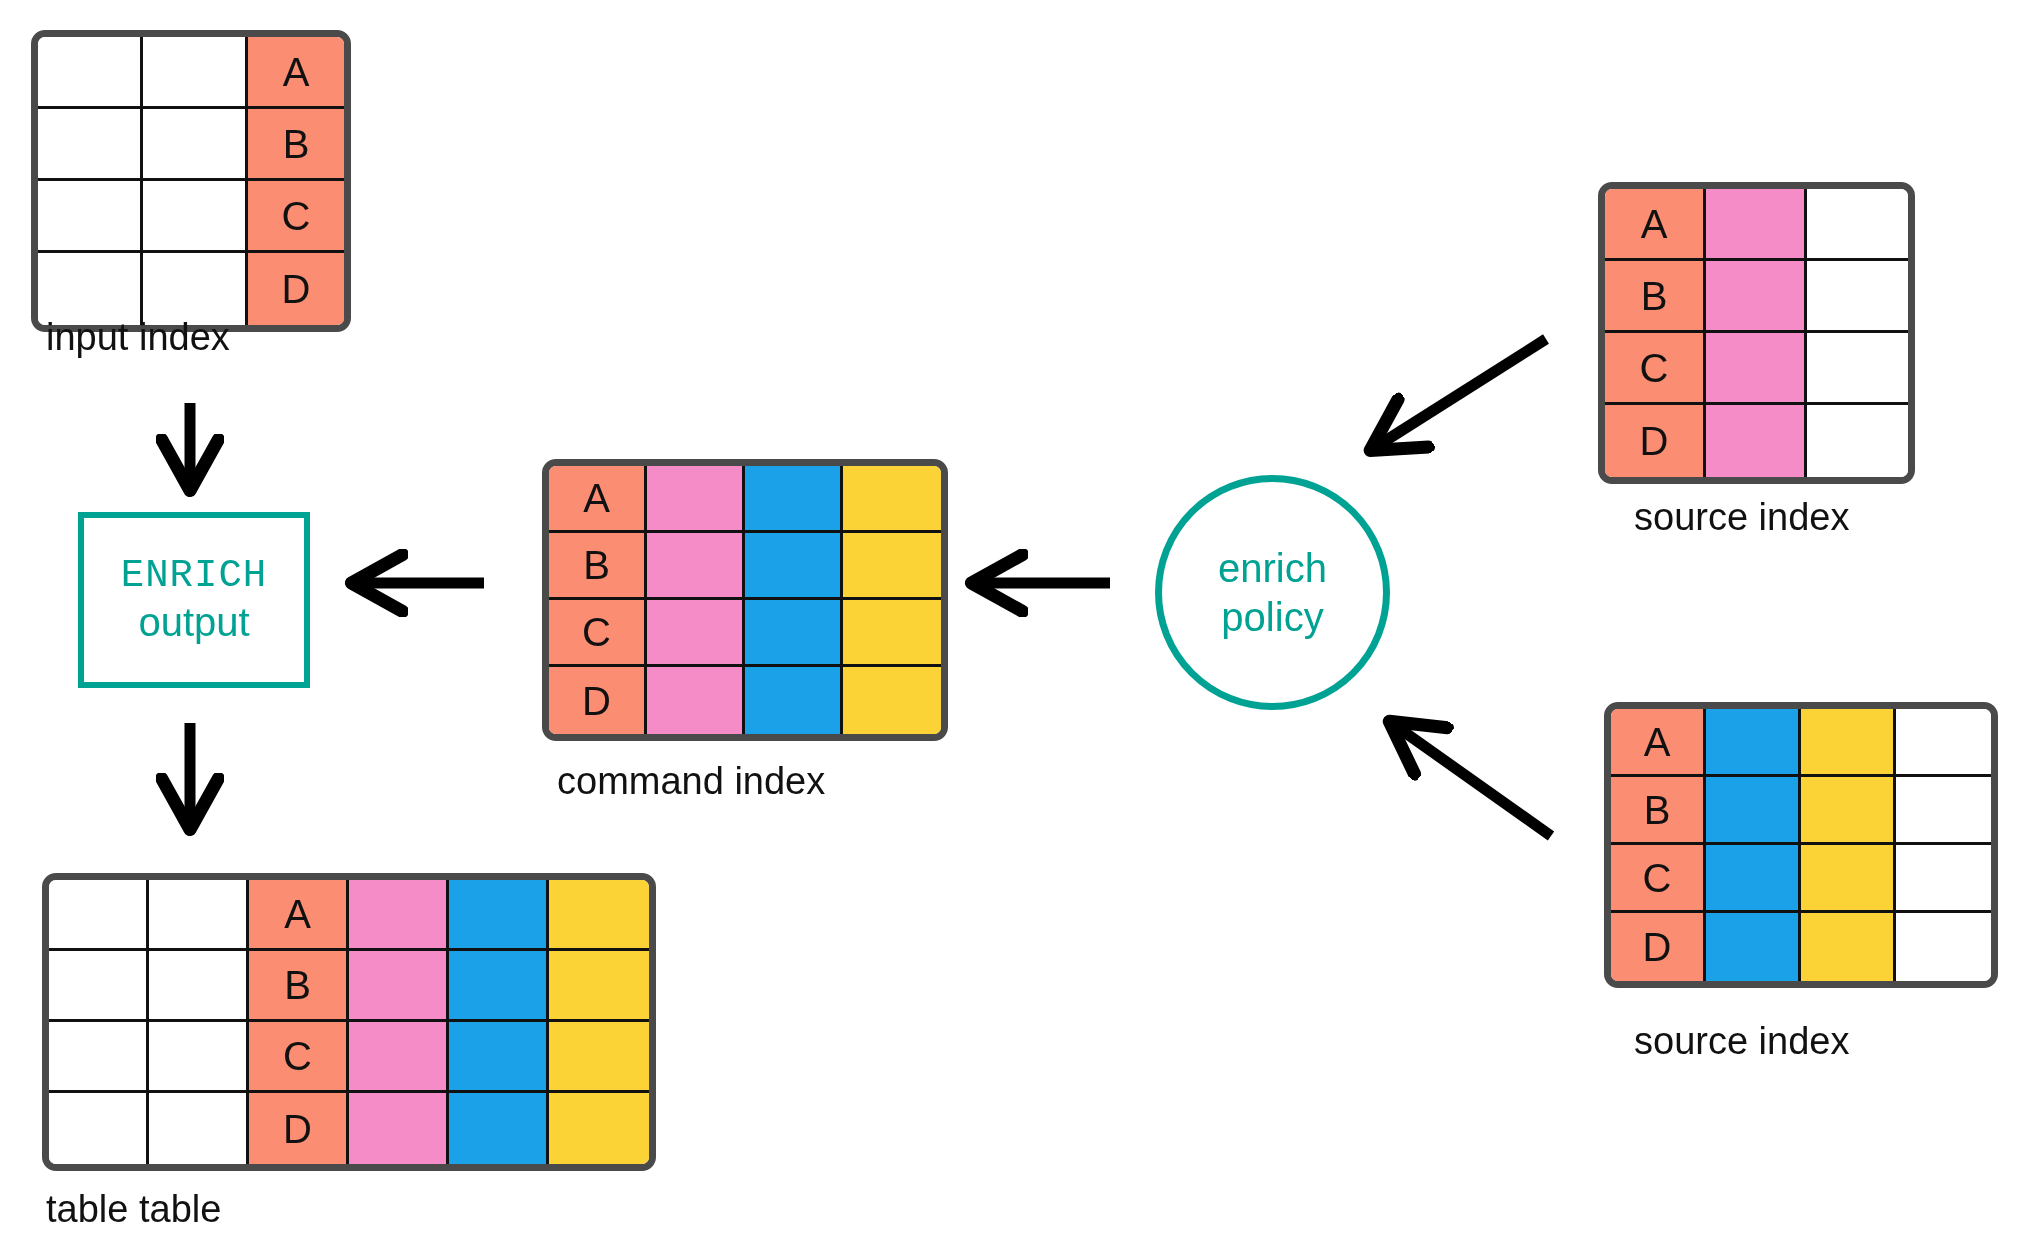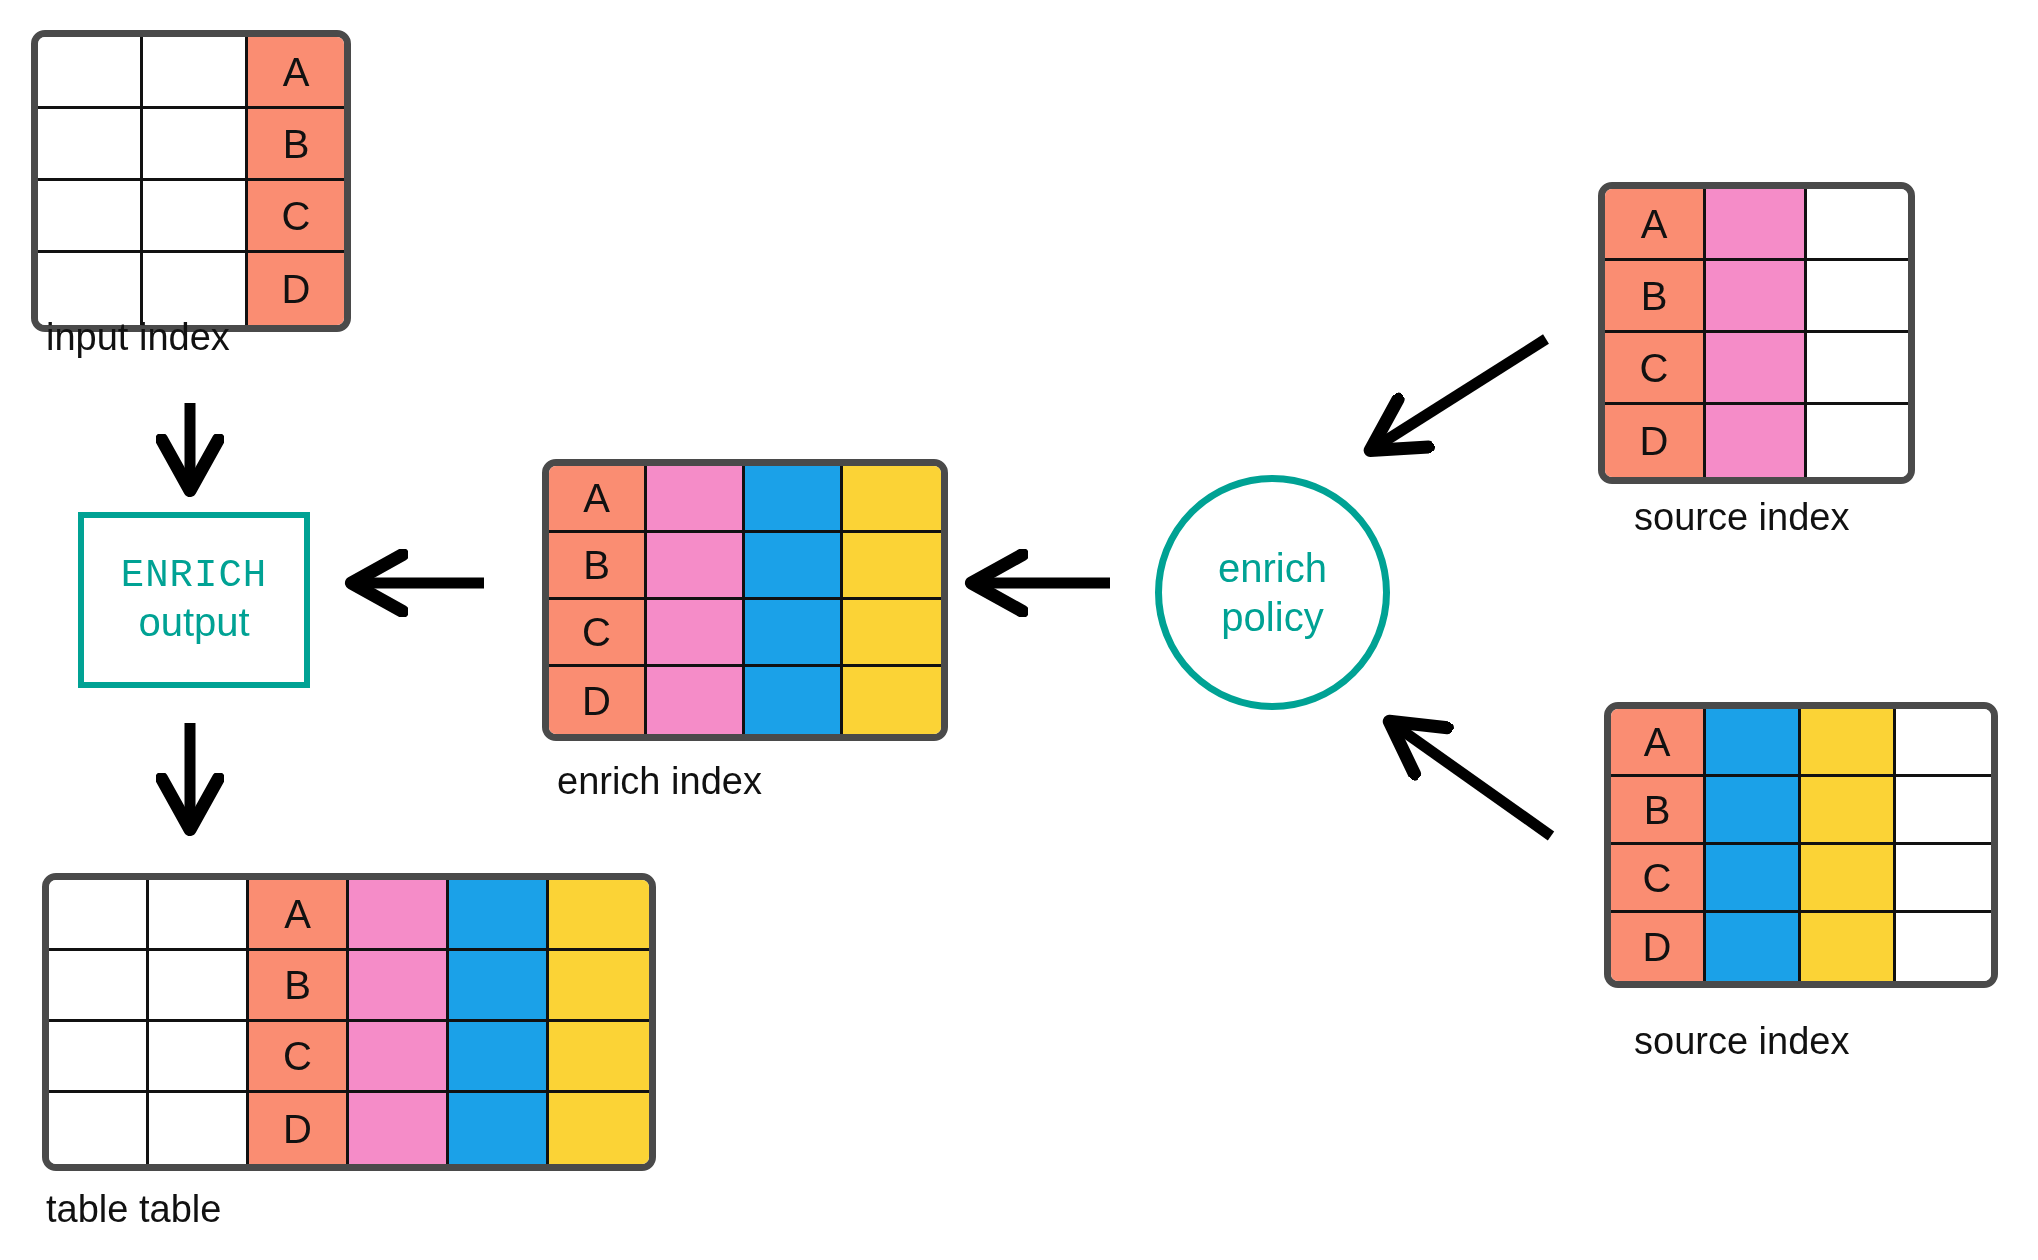--- a/index.html
+++ b/index.html
@@ -96,21 +96,21 @@
           <div class="cell" style="width: 98px; height: 67px; background: rgb(251, 211, 54);"></div>
         </div>
         <div class="row">
           <div class="cell" style="width: 98px; height: 67px; background: rgb(250, 141, 114);">D</div>
           <div class="cell" style="width: 98px; height: 67px; background: rgb(245, 140, 200);"></div>
           <div class="cell" style="width: 98px; height: 67px; background: rgb(27, 161, 232);"></div>
           <div class="cell" style="width: 98px; height: 67px; background: rgb(251, 211, 54);"></div>
         </div>
       </div>
   </div>
-  <div class="caption" style="left:557px;top:760px;">enrich index</div>
+  <div class="caption" style="left:557px;top:760px;">command index</div>
 
   <div class="circle" style="left:1155px;top:475px;width:235px;height:235px;">
     <span>enrich</span>
     <span>policy</span>
   </div>
 
   <div class="tblwrap" style="left:1598px;top:182px;">
     <div class="tbl" id="tbl-srctop">
         <div class="row">
           <div class="cell" style="width: 101px; height: 72px; background: rgb(250, 141, 114);">A</div>

